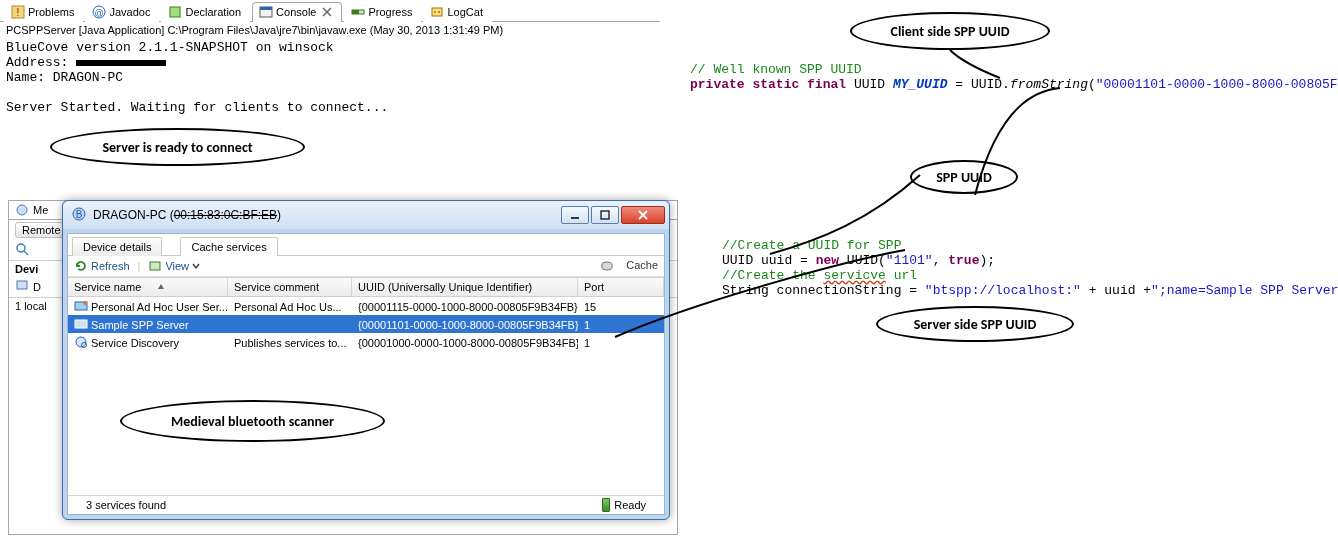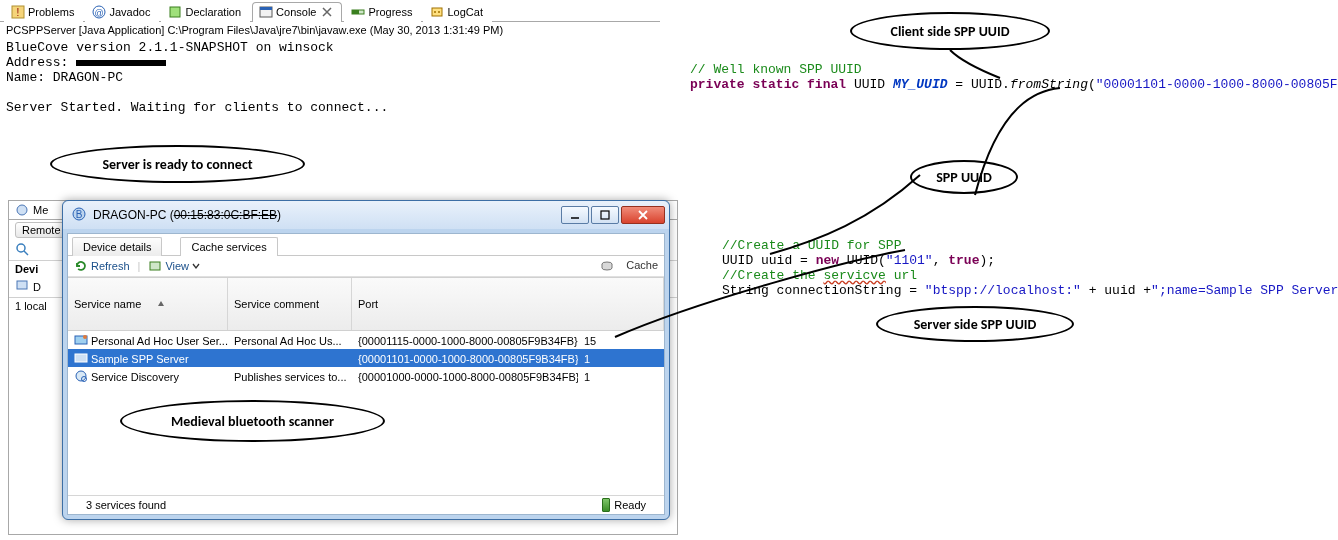--- a/index.html
+++ b/index.html
@@ -38,21 +38,21 @@
   .tabrow{display:flex;border-bottom:1px solid #c8c8c8;padding:2px 20px 0 4px;gap:18px}
   .dlgtab{padding:3px 10px;font-size:11px;border:1px solid #c8c8c8;border-bottom:none;background:linear-gradient(#fdfdfd,#ececec);border-radius:2px 2px 0 0;position:relative;top:1px;cursor:pointer}
   .dlgtab.sel{background:#fff}
 
   .toolbar{display:flex;align-items:center;gap:8px;padding:3px 6px;border-bottom:1px solid #e0e0e0}
   .tbtn{display:flex;align-items:center;gap:3px;color:#1a4f8a;cursor:pointer}
   .cache{margin-left:auto;display:flex;align-items:flex-start;gap:12px;color:#333}
 
   
   .thead{display:flex;background:linear-gradient(#fafafa,#ececec);border-top:1px solid #d0d0d0;border-bottom:1px solid #d0d0d0;font-size:11px}
-  .th{padding:20px 6px;border-right:1px solid #d6d6d6;display:flex;align-items:center;gap:16px}
+  .th{padding:3px 6px;border-right:1px solid #d6d6d6;display:flex;align-items:center;gap:16px}
   .col-svc{width:160px}.col-com{width:124px}.col-uuid{width:226px}.col-port{flex:1}
   .tbody{flex:1;overflow:auto}
   .tr{display:flex;font-size:11px}
   .td{padding:2px 6px;white-space:nowrap;overflow:hidden;text-overflow:ellipsis;display:flex;align-items:flex-end;gap:3px}
   .tr.sel{background:#2e74d0;color:#fff}
   .tr.sel .td{color:#fff}
   .svc-ic{width:14px;height:14px;flex:none}
 
   .status{display:flex;align-items:center;padding:2px 18px;border-top:1px solid #d6d6d6;font-size:11px}
   .status .ready{margin-left:auto;display:flex;align-items:center;gap:4px}
@@ -132,21 +132,21 @@
 </div>
 
 <div class="eclipse-header">PCSPPServer [Java Application] C:\Program Files\Java\jre7\bin\javaw.exe (May 30, 2013 1:31:49 PM)</div>
 
 <div class="console"><span>BlueCove version 2.1.1-SNAPSHOT on winsock</span>
 <span>Address: </span><span class="redact"></span>
 <span>Name: DRAGON-PC</span>
 <span></span>
 <span>Server Started. Waiting for clients to connect...</span></div>
 
-<div class="oval" style="left:50px;top:145px;width:255px;height:38px">
+<div class="oval" style="left:50px;top:128px;width:255px;height:38px">
     <span>Server is ready to connect</span>
   </div>
 
 <div class="bgview">
   <div class="hdr">
     <span class="etab-ic">
         <svg width="14" height="14">
           <circle cx="7" cy="7" r="5" fill="#cfe0f4" stroke="#4a76b5"></circle>
         </svg>
       </span>
@@ -239,20 +239,21 @@
     </div>
 
     <div class="thead">
       <div class="th col-svc">
           <span>Service name</span> 
           <svg width="8" height="8">
             <path d="M4 1L7 6H1Z" fill="#666"></path>
           </svg>
         </div>
       <div class="th col-com">Service comment</div>
+      <div class="th col-uuid">UUID (Universally Unique Identifier)</div>
       <div class="th col-port">Port</div>
     </div>
 
     <div class="tbody">
       <div class="tr">
         <div class="td col-svc">
             <svg class="svc-ic">
               <rect x="1" y="3" width="12" height="8" fill="#9fd0f0" stroke="#2a62b5"></rect>
               <circle cx="11" cy="4" r="2" fill="#e07a3a"></circle>
             </svg>

